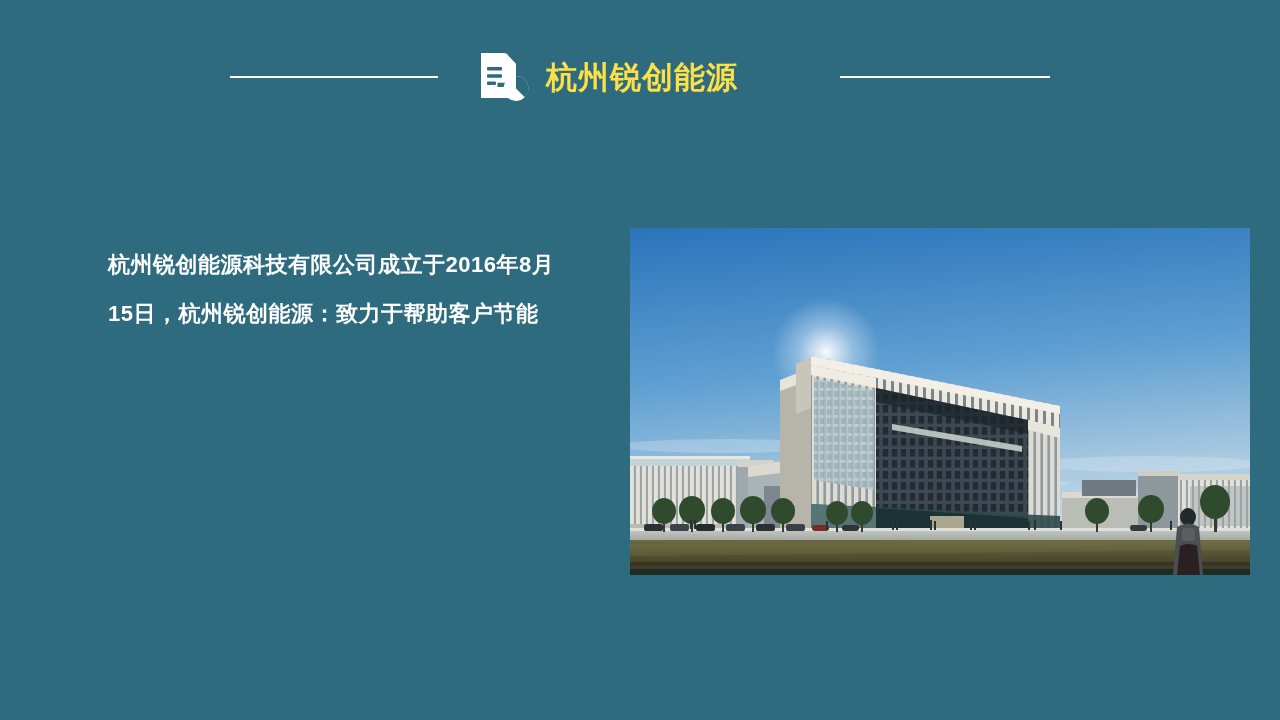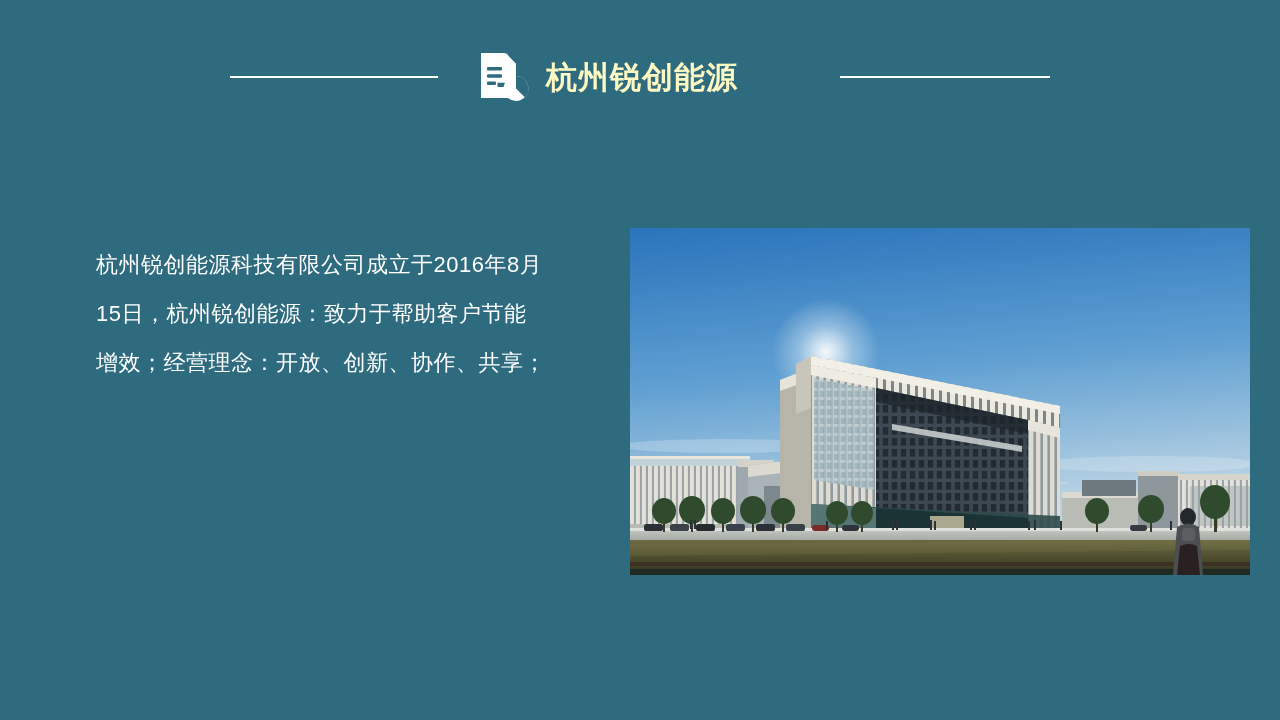--- a/index.html
+++ b/index.html
@@ -44,34 +44,35 @@
     flex: 0 0 auto;
   }
   .brand-icon {
     width: 54px;
     height: 54px;
     margin-right: 16px;
     flex: 0 0 auto;
     display: block;
   }
   .brand-title {
-    color: #fef9c3;
+    color: #fde047;
     font-size: 31px;
     font-weight: 700;
     letter-spacing: 1px;
     line-height: 1;
     white-space: nowrap;
   }
 
   
   .copy {
     position: absolute;
-    left: 96px;
+    left: 108px;
     top: 240px;
     width: 500px;
+    font-weight: bold;
   }
   .copy-line {
     color: #ffffff;
     font-size: 22px;
     line-height: 49px;
     letter-spacing: 0.5px;
     white-space: nowrap;
   }
 
   
@@ -110,21 +111,20 @@
       </svg>
       <div class="brand-title">杭州锐创能源</div>
     </div>
 
     <div class="rule rule-right"></div>
   </div>
 
   <div class="copy">
     <div class="copy-line">杭州锐创能源科技有限公司成立于2016年8月</div>
     <div class="copy-line">15日，杭州锐创能源：致力于帮助客户节能</div>
-    <div class="copy-line">增效；经营理念：开放、创新、协作、共享；</div>
   </div>
 
   <div class="photo">
     <svg viewBox="0 0 620 347" preserveAspectRatio="none" aria-hidden="true">
       <defs>
         <linearGradient id="sky" x1="0" y1="0" x2="0.15" y2="1">
           <stop offset="0" stop-color="#2a74bb"></stop>
           <stop offset="0.45" stop-color="#5f9fd2"></stop>
           <stop offset="0.78" stop-color="#a8c9e0"></stop>
           <stop offset="1" stop-color="#cfdfe8"></stop>

